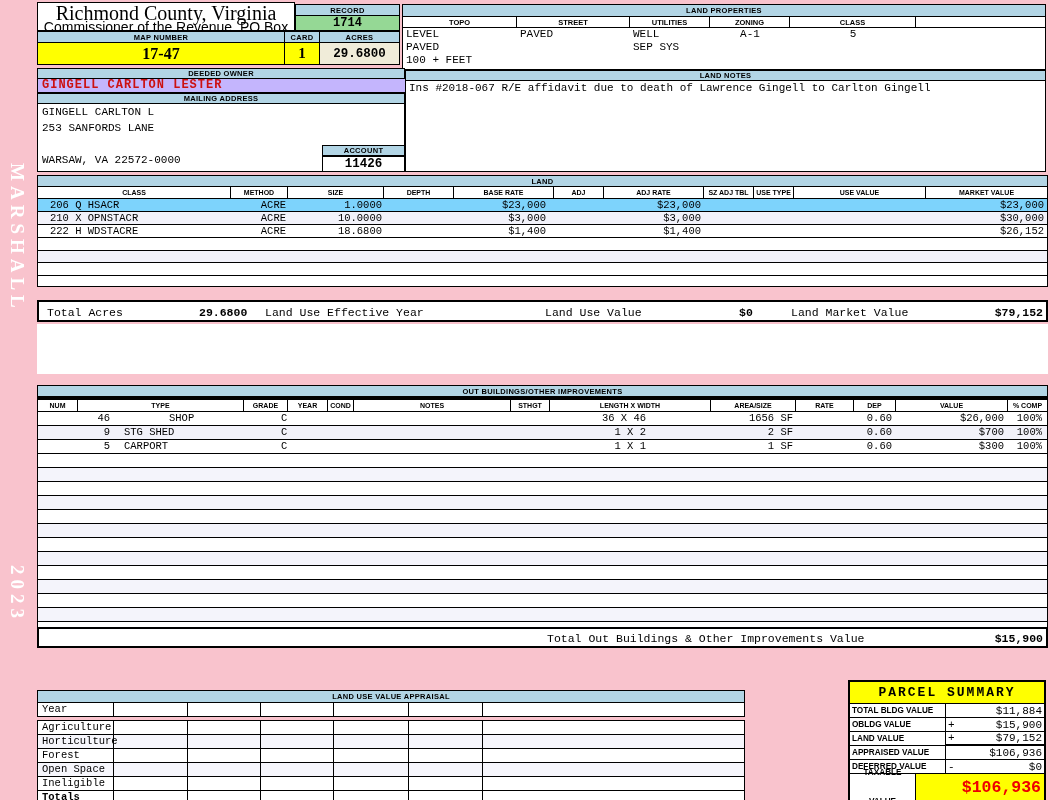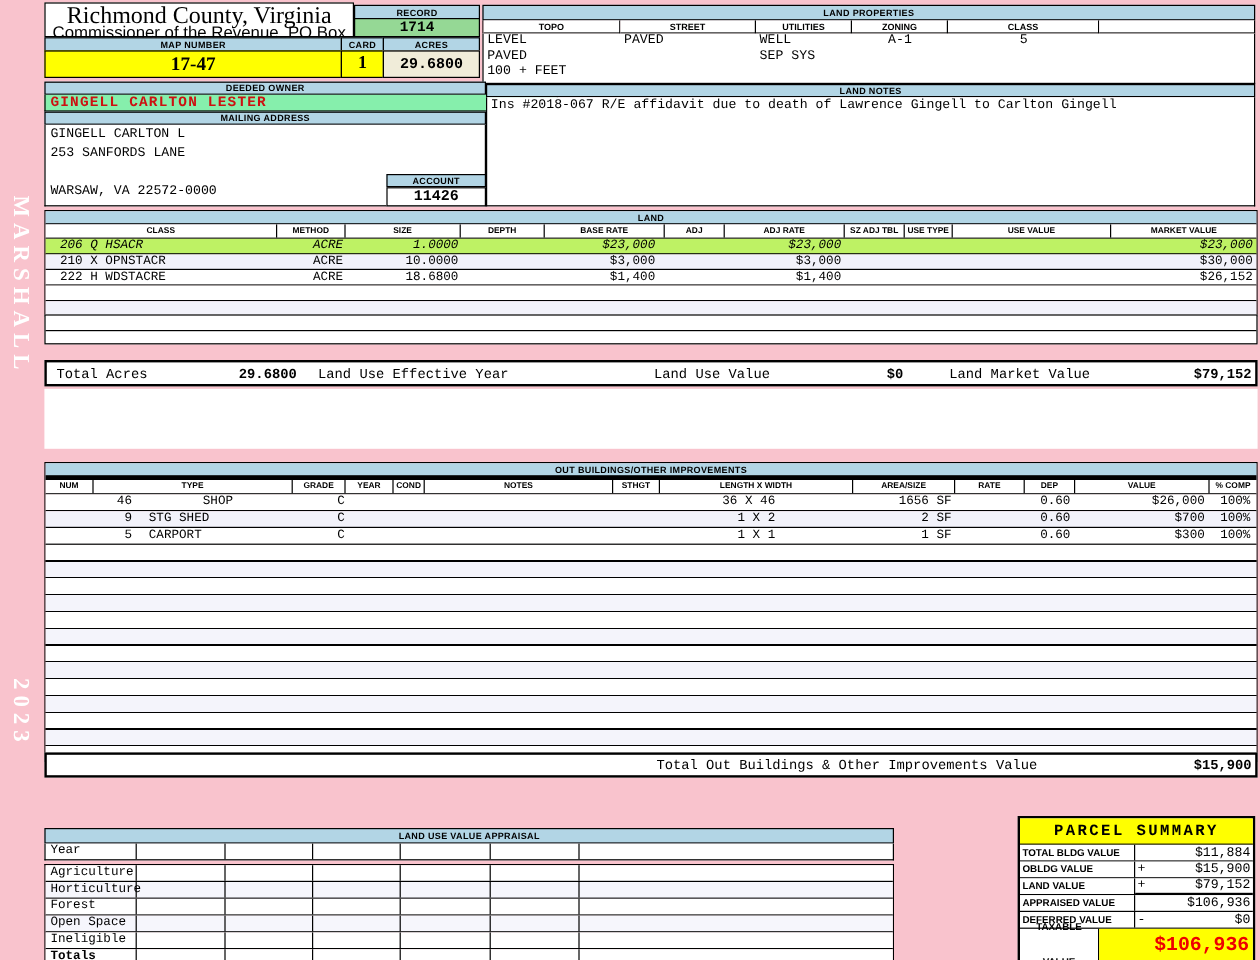--- a/index.html
+++ b/index.html
@@ -86,21 +86,21 @@
       <span class="abs mono" style="left:3px;top:26px;font-size:11px;">100 + FEET</span>
       <span class="abs mono" style="left:117px;top:0;font-size:11px;">PAVED</span>
       <span class="abs mono" style="left:230px;top:0;font-size:11px;">WELL</span>
       <span class="abs mono" style="left:230px;top:13px;font-size:11px;">SEP SYS</span>
       <span class="abs mono" style="left:307px;top:0;width:80px;text-align:center;font-size:11px;">A-1</span>
       <span class="abs mono" style="left:387px;top:0;width:126px;text-align:center;font-size:11px;">5</span>
     </div>
   </div>
 
   <div class="abs hdrbar" style="left:37px;top:68px;width:368px;height:11px;">DEEDED OWNER</div>
-  <div class="abs mono" style="left:37px;top:79px;width:428px;height:14px;background:#86efac;border:1px solid #000;border-top:none;color:#cc1111;font-weight:bold;font-size:12px;line-height:13px;padding-left:4px;letter-spacing:1px;">GINGELL CARLTON LESTER</div>
+  <div class="abs mono" style="left:37px;top:79px;width:428px;height:14px;background:#c4b5fd;border:1px solid #000;border-top:none;color:#cc1111;font-weight:bold;font-size:12px;line-height:13px;padding-left:4px;letter-spacing:1px;">GINGELL CARLTON LESTER</div>
   <div class="abs hdrbar" style="left:37px;top:93px;width:368px;height:11px;">MAILING ADDRESS</div>
   <div class="abs whitebox" style="left:37px;top:104px;width:368px;height:68px;border-top:none;padding:2px 0 0 4px;">
     <div class="mono" style="font-size:11px;height:16px;">GINGELL CARLTON L</div>
     <div class="mono" style="font-size:11px;height:16px;">253 SANFORDS LANE</div>
     <div class="mono" style="font-size:11px;height:16px;"></div>
     <div class="mono" style="font-size:11px;height:16px;">WARSAW, VA 22572-0000</div>
   </div>
   <div class="abs hdrbar" style="left:322px;top:145px;width:83px;height:11px;">ACCOUNT</div>
   <div class="abs val-cell mono" style="left:322px;top:156px;width:83px;height:16px;background:#fff;font-size:12.5px;">11426</div>
 
@@ -115,21 +115,21 @@
       <div class="t-colcell" style="width:96px;">SIZE</div>
       <div class="t-colcell" style="width:70px;">DEPTH</div>
       <div class="t-colcell" style="width:100px;">BASE RATE</div>
       <div class="t-colcell" style="width:50px;">ADJ</div>
       <div class="t-colcell" style="width:100px;">ADJ RATE</div>
       <div class="t-colcell" style="width:50px;">SZ ADJ TBL</div>
       <div class="t-colcell" style="width:40px;">USE TYPE</div>
       <div class="t-colcell" style="width:132px;">USE VALUE</div>
       <div class="t-colcell" style="flex:1;">MARKET VALUE</div>
     </div>
-    <div class="drow mono" style="height:12px;background:#bef264;font-style:italic;">
+    <div class="drow mono" style="height:12px;background:#7dd3fc;">
       <span style="left:12px;">206 Q HSACR</span>
       <span style="left:198px;width:50px;text-align:right;">ACRE</span>
       <span style="left:244px;width:100px;text-align:right;">1.0000</span>
       <span style="left:408px;width:100px;text-align:right;">$23,000</span>
       <span style="left:563px;width:100px;text-align:right;">$23,000</span>
       <span style="left:906px;width:100px;text-align:right;">$23,000</span>
     </div>
     <div class="drow mono stripe" style="height:12px;">
       <span style="left:12px;">210 X OPNSTACR</span>
       <span style="left:198px;width:50px;text-align:right;">ACRE</span>

